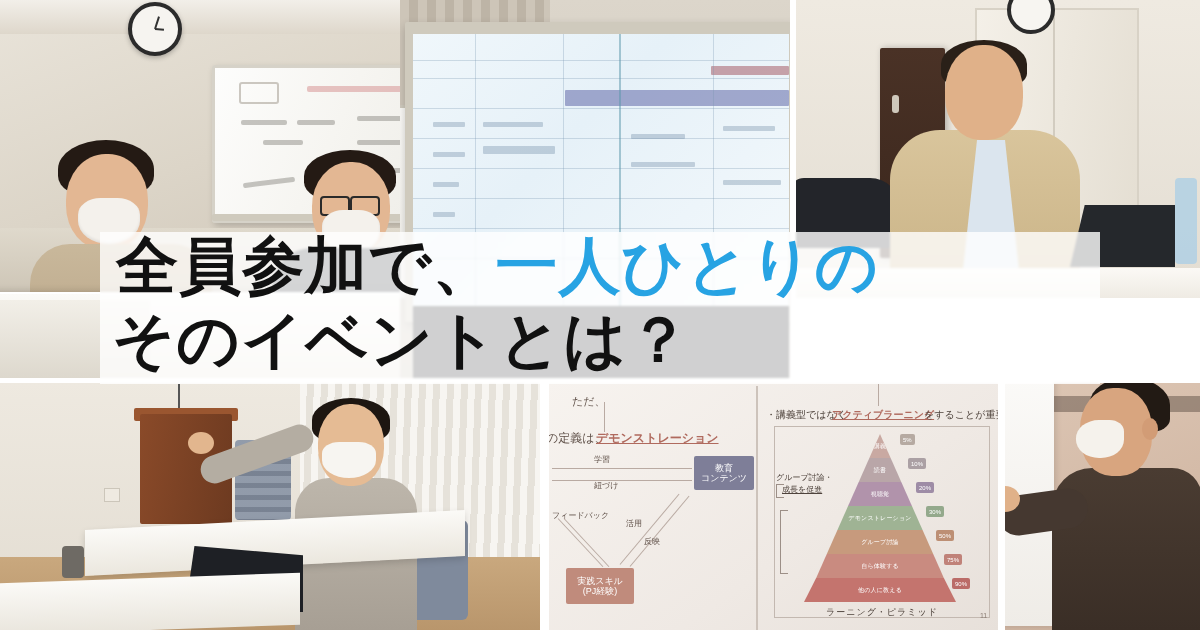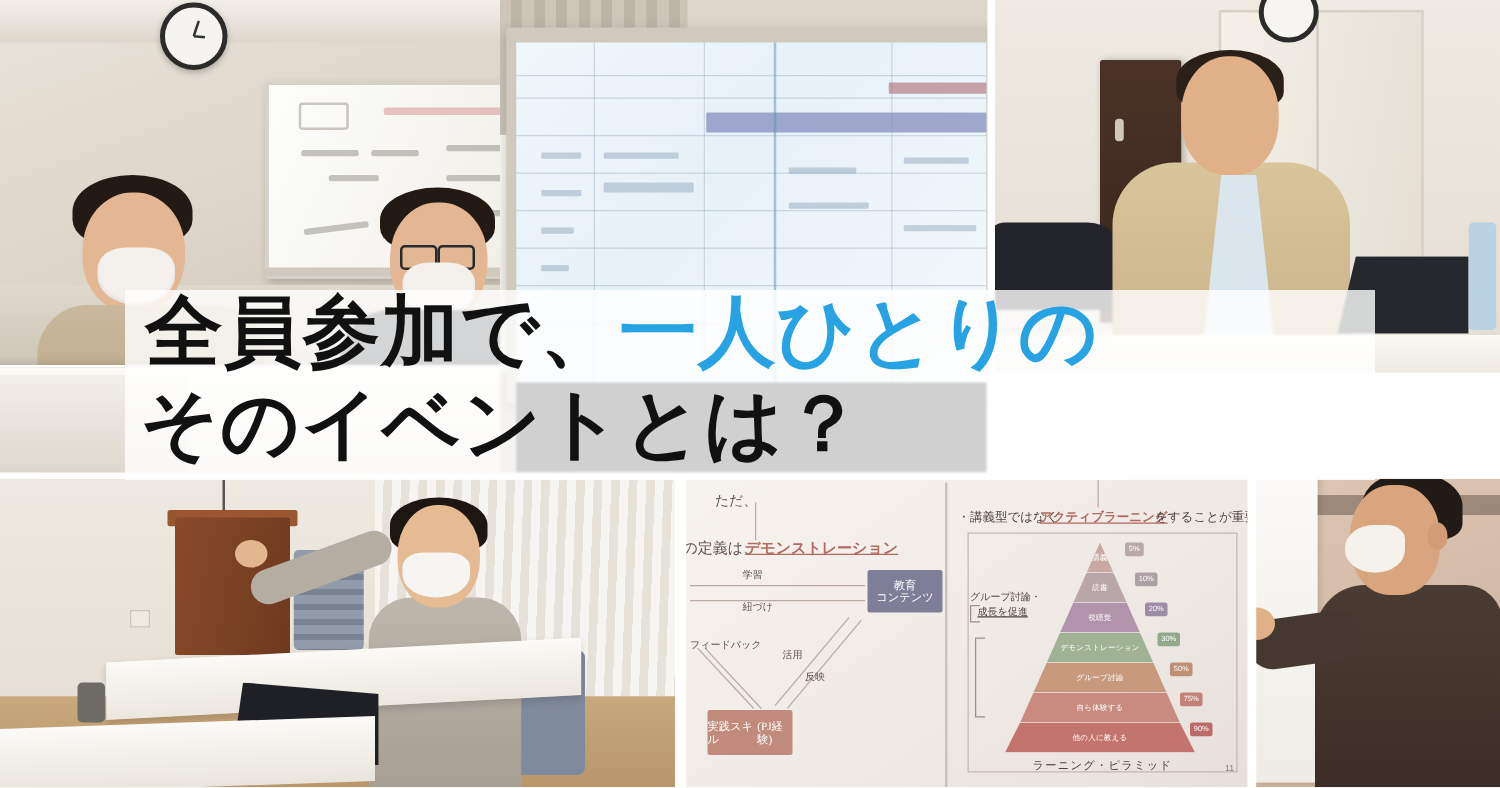--- a/index.html
+++ b/index.html
@@ -120,22 +120,22 @@
   #p-bc .board{position:absolute;inset:0;background:linear-gradient(145deg,#f7f3ef 0%,#efe9e4 60%,#e7e0da 100%);}
   #p-bc .vdiv{position:absolute;left:208px;top:4px;width:2px;height:244px;background:#cdc3bb;}
   .sl{position:absolute;color:#5f5048;font-family:"Liberation Sans","DejaVu Sans",sans-serif;
       white-space:nowrap;line-height:1.05;}
   .sl.red{color:#b06a5e;font-weight:bold;}
   .sl.u{text-decoration:underline;}
   #p-bc .boxA{position:absolute;left:146px;top:74px;width:60px;height:34px;background:#7e7e98;
     border-radius:2px;color:#fff;font-size:9px;display:flex;flex-direction:column;align-items:center;
     justify-content:center;line-height:1.15;}
   #p-bc .boxB{position:absolute;left:18px;top:186px;width:68px;height:36px;background:#c08b7c;
-    border-radius:2px;color:#fff;font-size:9px;display:flex;flex-direction:row;align-items:center;
-    justify-content:center;line-height:1.15;font-family:Liberation Serif, serif;}
+    border-radius:2px;color:#fff;font-size:9px;display:flex;flex-direction:column;align-items:center;
+    justify-content:center;line-height:1.15;}
   #p-bc .arrw{position:absolute;background:#b9aaa2;height:1px;}
   #p-bc .diag{position:absolute;background:#b9aaa2;height:1px;transform-origin:left center;}
   
   #p-bc .pyrframe{position:absolute;left:226px;top:44px;width:214px;height:190px;border:1px solid #c3b8b0;}
   #p-bc .pyr{position:absolute;left:256px;top:52px;width:152px;height:168px;}
   #p-bc .lay{position:absolute;left:0;width:152px;color:#fff;font-size:6px;display:flex;
      align-items:center;justify-content:center;letter-spacing:.2px;}
   #p-bc .pct{position:absolute;height:11px;border-radius:2px;color:#fff;font-size:6px;
      display:flex;align-items:center;justify-content:center;padding:0 3px;}
   #p-bc .brkt{position:absolute;border-left:1px solid #9c8f87;}

